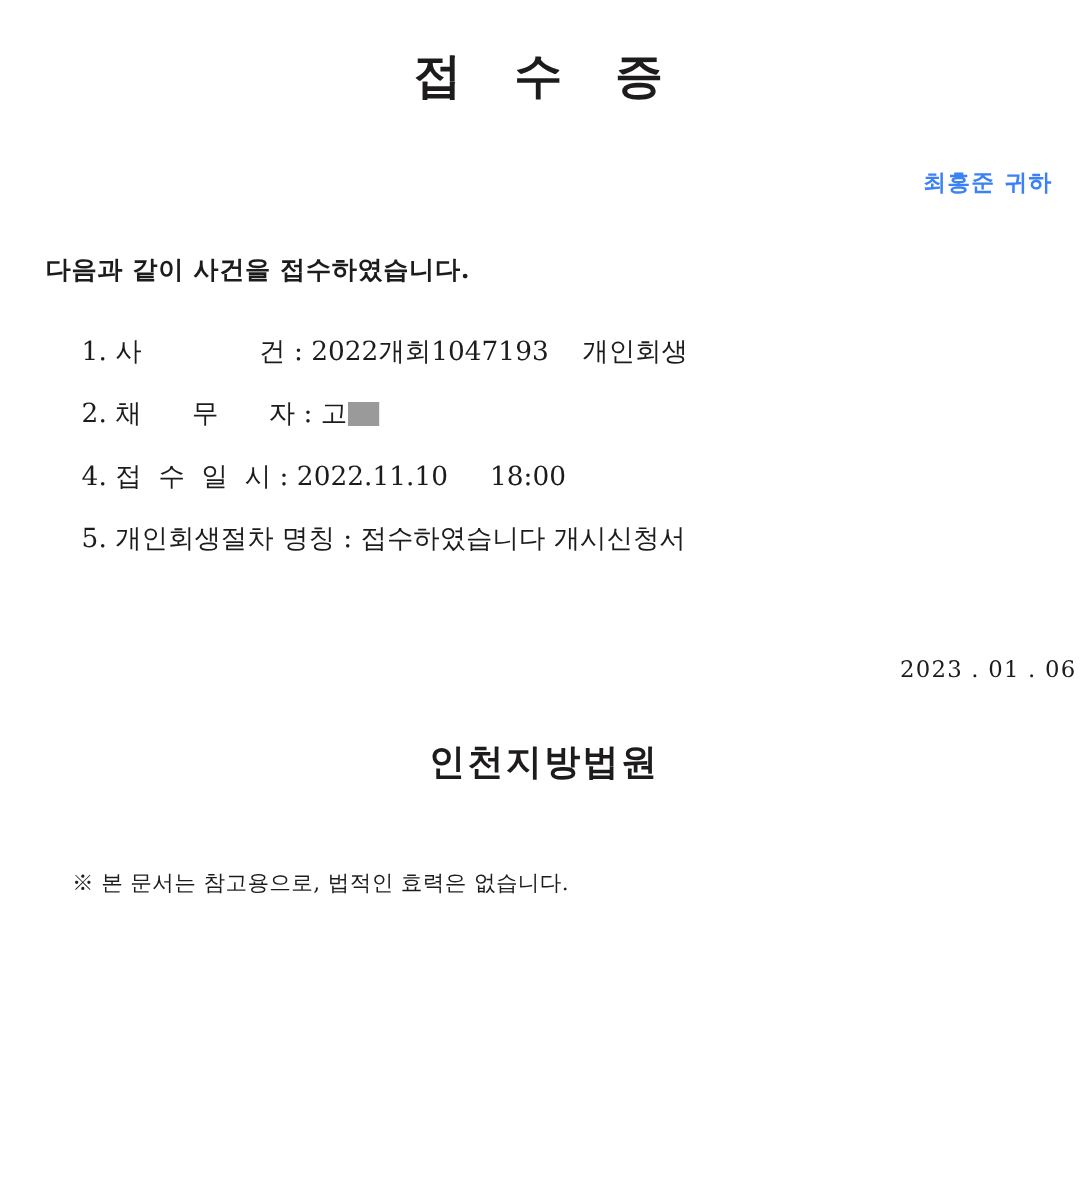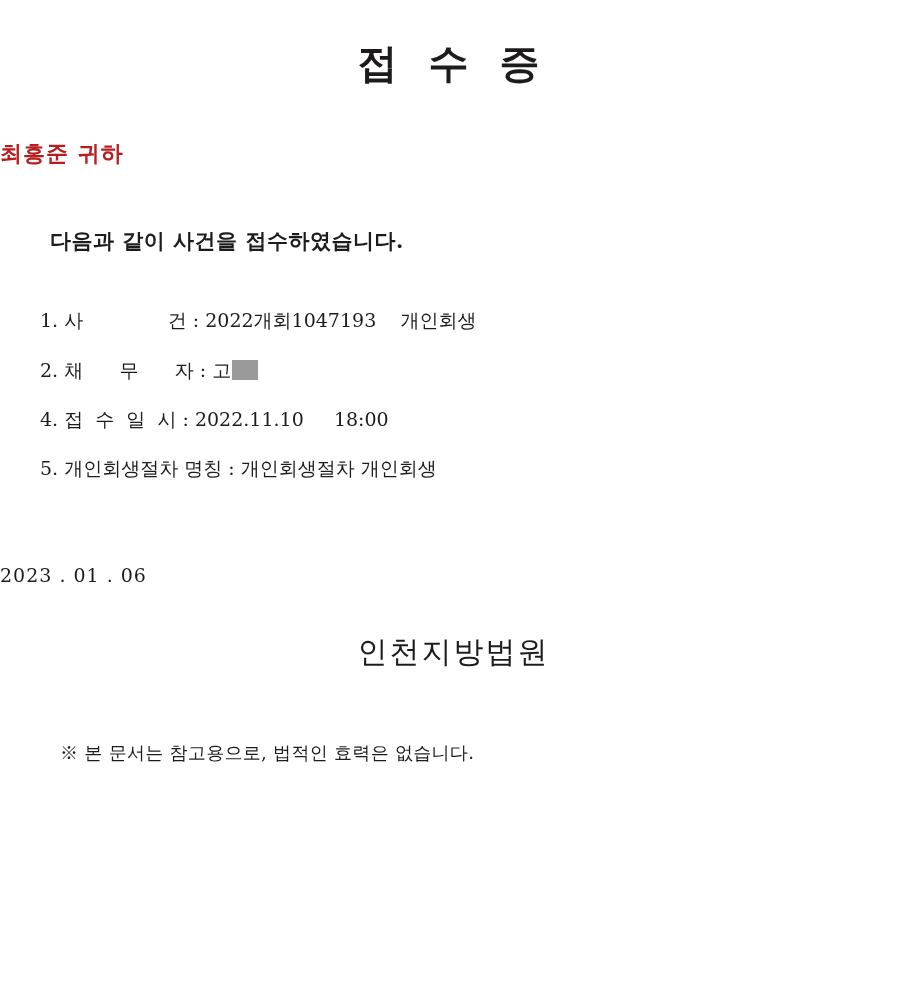--- a/index.html
+++ b/index.html
@@ -25,83 +25,84 @@
   }
 
   .doc-title {
     text-align: center;
     font-size: 40px;
     font-weight: bold;
     letter-spacing: 10px;
     margin: 0;
     padding-top: 36px;
     color: #1d1b1c;
-    font-family: Liberation Sans, sans-serif;
+    font-family: Liberation Mono, monospace;
   }
 
   .addressee {
-    text-align: left;
-    font-size: 22px;
+    text-align: right;
+    font-size: 19px;
     font-weight: bold;
     letter-spacing: 1px;
     margin: 0;
     padding-right: 30px;
     padding-top: 48px;
-    color: #b91c1c;
+    color: #3b82f6;
   }
 
   .lead {
     font-size: 21px;
     font-weight: bold;
     letter-spacing: 0.5px;
-    margin: 12px;
+    margin: 0;
     padding-left: 38px;
     padding-top: 46px;
     color: #1d1b1c;
   }
 
   .items {
     list-style: none;
     margin: 0;
     padding: 0;
     padding-left: 40px;
     padding-top: 44px;
   }
   .items li {
-    font-size: 19px;
+    font-size: 22px;
     line-height: 1.0;
     margin-bottom: 30px;
     color: #1d1b1c;
     white-space: pre;
     font-family: "DejaVu Serif", "Liberation Serif", serif;
+    margin-left: 28px;
   }
 
   .redacted {
     display: inline-block;
     width: 26px;
     height: 20px;
     background: #9a9a9a;
     vertical-align: -3px;
     margin-left: 1px;
   }
 
   .doc-date {
-    text-align: left;
+    text-align: right;
     font-size: 19px;
     letter-spacing: 1px;
     margin: 0;
     padding-top: 56px;
     padding-right: 10px;
     color: #1d1b1c;
   }
 
   .court {
     text-align: center;
     font-size: 30px;
-    font-weight: normal;
+    font-weight: bold;
     letter-spacing: 2px;
     margin: 0;
     padding-top: 46px;
     color: #1d1b1c;
   }
 
   .footnote {
     font-size: 18px;
     margin: 0;
     padding-left: 60px;
@@ -118,21 +119,21 @@
   <h1 class="doc-title">접 수 증</h1>
 
   <p class="addressee">최홍준 귀하</p>
 
   <p class="lead">다음과 같이 사건을 접수하였습니다.</p>
 
   <ul class="items">
     <li><span>1.</span> <span>사              건</span> <span>:</span> <span>2022개회1047193    개인회생</span></li>
     <li><span>2.</span> <span>채      무      자</span> <span>:</span> <span>고</span><span class="redacted"></span></li>
     <li><span>4.</span> <span>접  수  일  시</span> <span>:</span> <span>2022.11.10     18:00</span></li>
-    <li><span>5.</span> <span>개인회생절차 명칭</span> <span>:</span> <span>개인회생절차 개인회생</span></li>
+    <li><span>5.</span> <span>개인회생절차 명칭</span> <span>:</span> <span>접수하였습니다 개시신청서</span></li>
   </ul>
 
   <p class="doc-date">2023 . 01 . 06</p>
 
   <p class="court">인천지방법원</p>
 
   <p class="footnote">※ 본 문서는 참고용으로, 법적인 효력은 없습니다.</p>
 
 </div>
 

